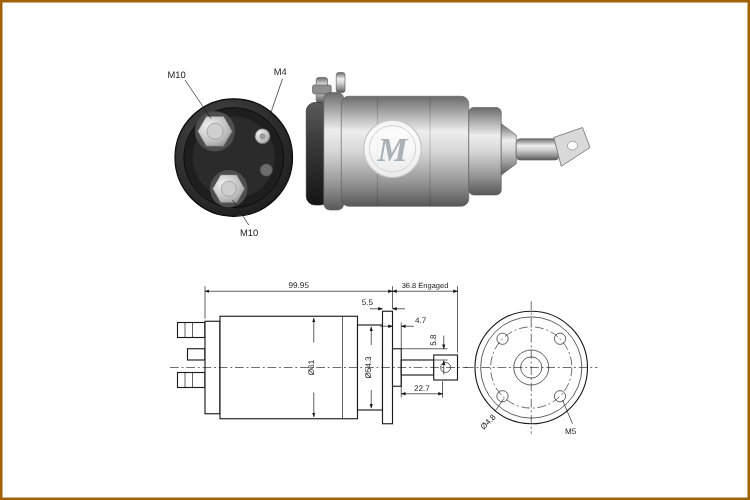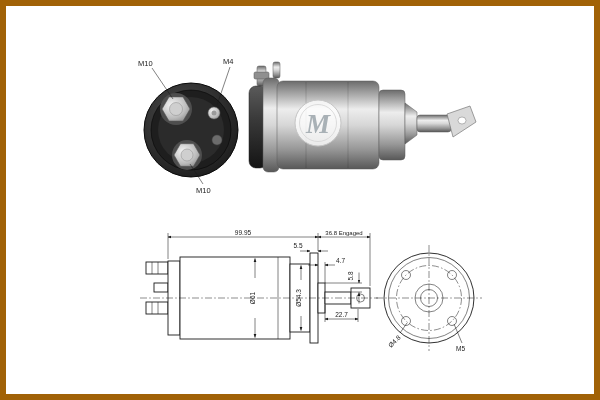--- a/index.html
+++ b/index.html
@@ -1,18 +1,18 @@
 <!DOCTYPE html>
 <html><head>
 <meta charset="utf-8">
 <style>
   html,body{margin:0;padding:0;background:#ffffff;}
   .canvas{
     position:relative;width:600px;height:400px;box-sizing:border-box;
-    background:#ffffff;border:6px solid #a16207;overflow:hidden;
+    background:#ffffff;border:2px solid #a16207;overflow:hidden;
     font-family:"Liberation Sans",sans-serif;
   }
   svg{position:absolute;left:0;top:0;}
   .lbl{font-family:"Liberation Sans",sans-serif;font-size:7.5px;fill:#1a1a1a;}
   .dim{font-family:"Liberation Sans",sans-serif;font-size:6.5px;fill:#1a1a1a;}
   .dim-s{font-family:"Liberation Sans",sans-serif;font-size:6px;fill:#1a1a1a;}
   .ol{stroke:#1a1a1a;stroke-width:0.9;fill:#ffffff;}
   .dl{stroke:#1a1a1a;stroke-width:0.55;fill:none;}
   .thin{stroke:#1a1a1a;stroke-width:0.55;fill:none;}
   .cl{stroke:#1a1a1a;stroke-width:0.5;stroke-dasharray:7 2.2 1.6 2.2;fill:none;}

